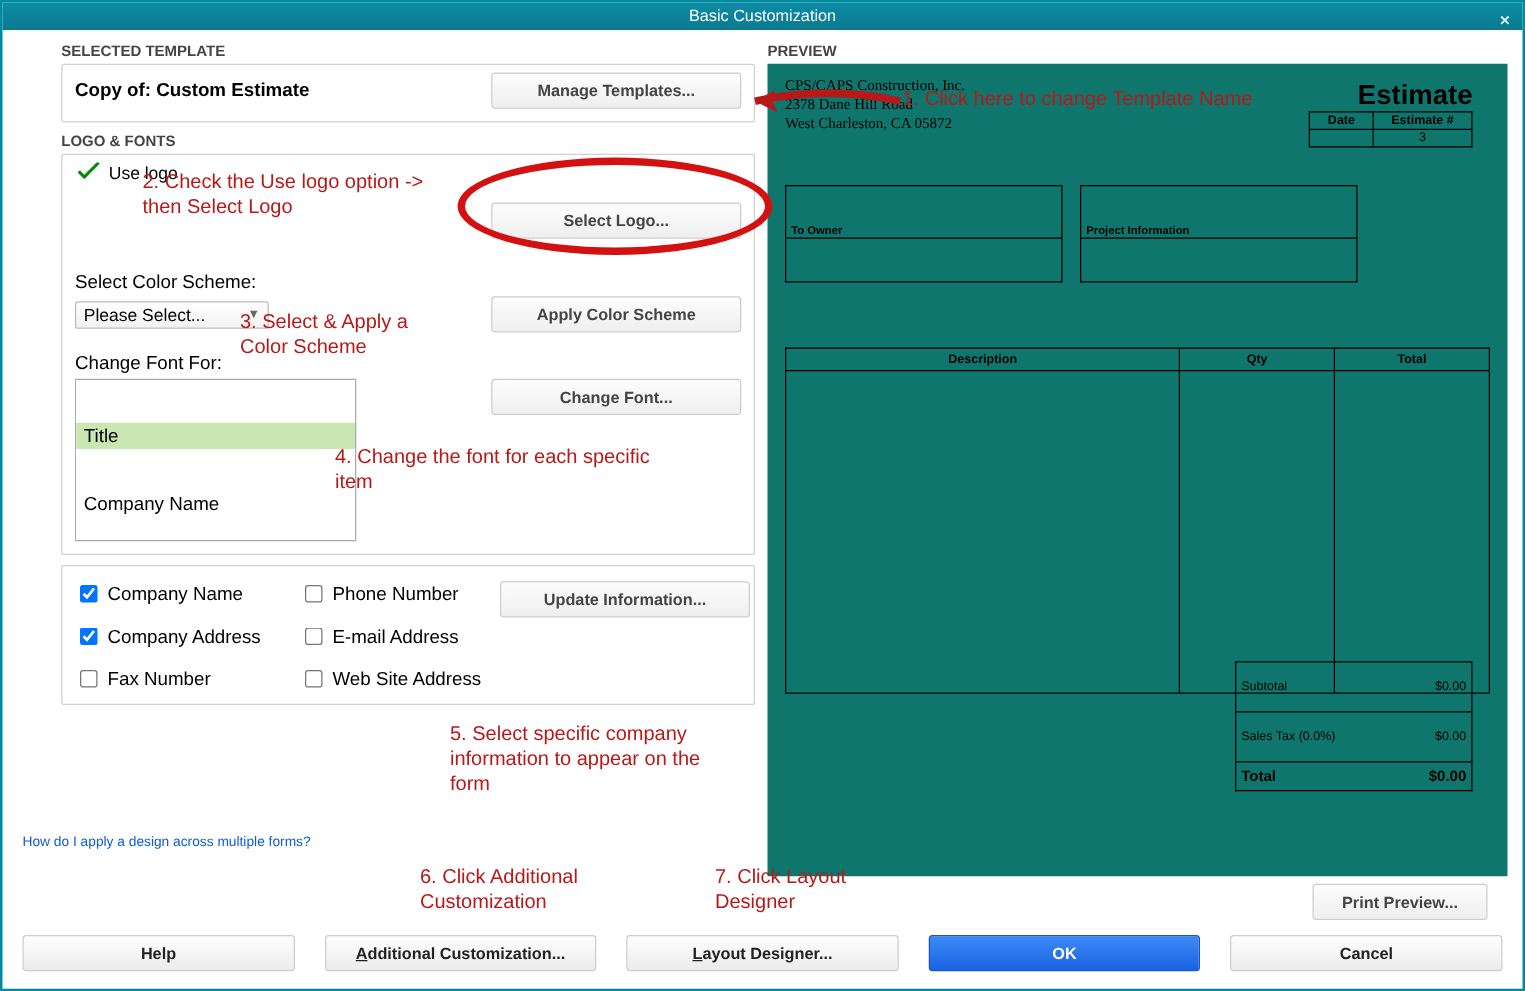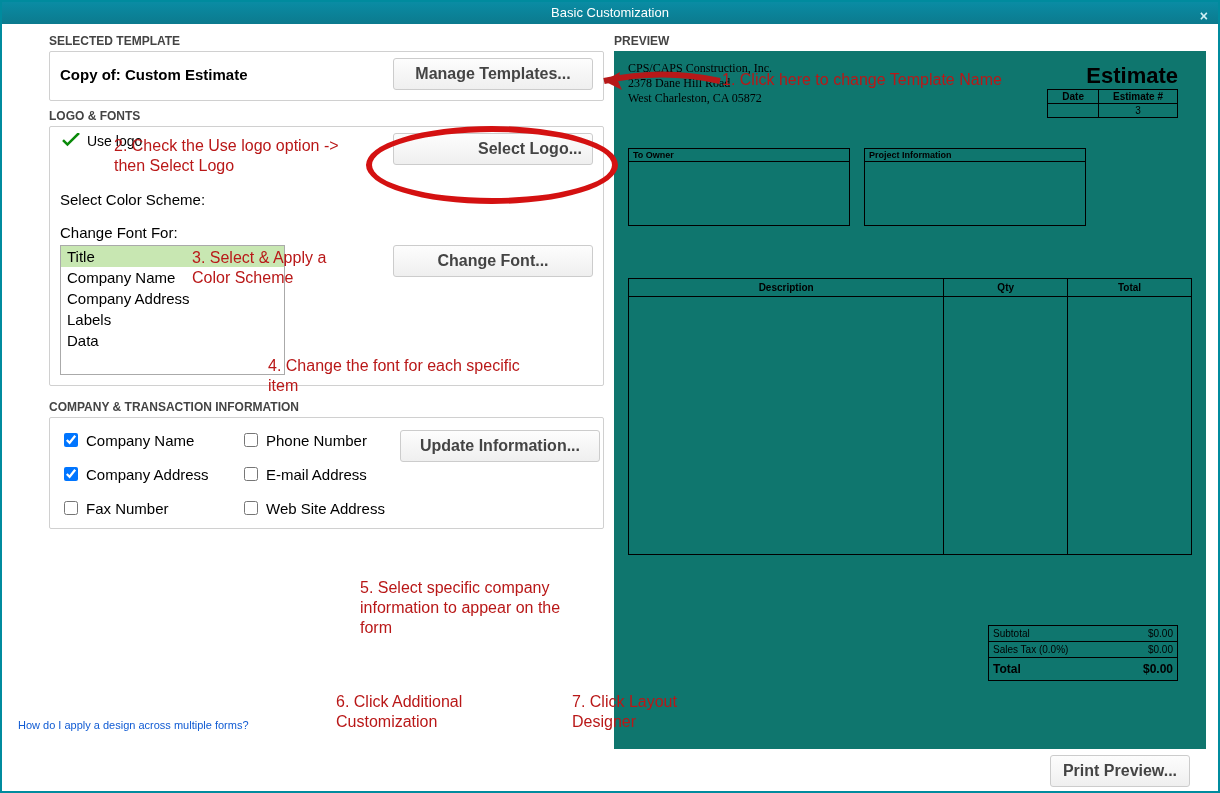--- a/index.html
+++ b/index.html
@@ -72,21 +72,21 @@
     background: #fff;
   }
   .row { display: flex; align-items: center; }
   .templ-row { justify-content: space-between; }
   .templ-name { font-weight: bold; font-size: 15px; }
   .btn {
     background: linear-gradient(#fdfdfd, #efefef);
     border: 1px solid #ccc;
     border-radius: 3px;
     padding: 6px 10px;
-    font-size: 16px;
+    font-size: 13px;
     color: #444;
     cursor: pointer;
     text-align: center;
     font-weight: 600;
     min-width: 200px;
   }
   .chk { display: inline-flex; align-items: center; gap: 5px; }
   .checkmark-svg { width: 22px; height: 16px; fill: #0a8a0a; }
   .select-wrap {
     display: inline-flex;
@@ -104,20 +104,21 @@
     width: 225px;
     height: 130px;
     border: 1px solid #aaa;
     overflow-y: scroll;
     background: #fff;
     font-size: 15px;
   }
   .font-list-item {
     padding: 2px 6px;
     cursor: default;
+    margin-top: 34px;
   }
   .font-list-item.selected { background: #c8e7b2; }
   .company-grid {
     display: grid;
     grid-template-columns: 180px 160px;
     row-gap: 14px;
     margin-top: 6px;
   }
   .company-grid .chk { font-size: 15px; }
   input[type=checkbox] { width: 14px; height: 14px; }
@@ -155,26 +156,26 @@
     color: #000;
   }
   .pv-company { line-height: 1.25; font-size: 12px;}
   .pv-doctitle { position: absolute; right: 28px; top: 12px; font-family: Arial, sans-serif; font-size: 22px; font-weight: bold; }
   .pv-small-table {
     position: absolute; right: 28px; top: 38px; border-collapse: collapse; font-size: 10px; font-family: Arial, sans-serif;
   }
   .pv-small-table th, .pv-small-table td { border: 1px solid #000; padding: 1px 14px; text-align: center; }
   .pv-mid-boxes { display: flex; gap: 14px; margin-top: 42px; }
   .pv-box { border: 1px solid #000; width: 222px; height: 78px; font-size: 9px; font-family: Arial, sans-serif;}
-  .pv-box-header { border-bottom: 1px solid #000; padding: 1px 4px; font-weight: 600; }
+  .pv-box-header { border-bottom: 1px solid #000; padding: 1px 4px; font-weight: 600; margin-top: 29px; }
   .pv-lineitems { margin-top: 52px; border: 1px solid #000; border-collapse: collapse; width: 100%; font-family: Arial, sans-serif; font-size: 10px;}
   .pv-lineitems th { border: 1px solid #000; padding: 3px 6px; font-weight: 600;}
   .pv-lineitems td { border-left: 1px solid #000; border-right: 1px solid #000; height: 258px;}
   .pv-totals { position: absolute; right: 28px; bottom: 68px; width: 190px; font-family: Arial, sans-serif; font-size: 10px;}
-  .pv-totals .trow { display: flex; justify-content: space-between; border: 1px solid #000; border-top: none; padding: 2px 4px;}
+  .pv-totals .trow { display: flex; justify-content: space-between; border: 1px solid #000; border-top: none; padding: 14px 4px;}
   .pv-totals .trow:first-child { border-top: 1px solid #000; }
   .pv-totals .trow.total { font-weight: bold; font-size: 12px; padding: 4px 4px;}
   .print-preview-wrap { display:flex; justify-content:flex-end; padding-right: 16px; padding-top:6px;}
   
   .anno {
     position: absolute;
     color: #b91818;
     font-family: "Trebuchet MS", Tahoma, sans-serif;
     font-size: 16px;
     line-height: 1.25;
@@ -212,43 +213,49 @@
       <div class="section-title">LOGO &amp; FONTS</div>
       <div class="section-box" style="position:relative;">
 
         <div class="row" style="justify-content:space-between; align-items:flex-start;">
           <label class="chk">
             <svg class="checkmark-svg" viewBox="0 0 24 18">
                 <path d="M2 9 L8 15 L22 1 L20 -1 L8 11 L4 7 Z"></path>
               </svg>
             <span style="font-size:14px;">Use logo</span>
           </label>
-          <button class="btn" style="margin-top:0;text-align:right;">Select Logo...</button>
+          <button class="btn" style="margin-top:32px;">Select Logo...</button>
         </div>
 
         <div style="margin-top:26px;">
           <div style="font-size:15px;">Select Color Scheme:</div>
+          <div class="row" style="justify-content:space-between; margin-top:3px;">
+            <div class="select-wrap">
+              <span>Please Select...</span>
+              <span class="caret-down">▼</span>
+            </div>
+            <button class="btn">Apply Color Scheme</button>
+          </div>
         </div>
 
         <div style="margin-top:16px;">
           <div style="font-size:15px;">Change Font For:</div>
           <div class="row" style="justify-content:space-between; margin-top:4px; align-items:flex-start;">
             <div class="font-list">
               <div class="font-list-item selected">Title</div>
               <div class="font-list-item">Company Name</div>
               <div class="font-list-item">Company Address</div>
               <div class="font-list-item">Labels</div>
               <div class="font-list-item">Data</div>
             </div>
             <button class="btn">Change Font...</button>
           </div>
         </div>
       </div>
 
-      <div class="section-title" style="margin-top:6px;">COMPANY &amp; TRANSACTION INFORMATION</div>
       <div class="section-box" style="position:relative;">
         <div style="display:flex; justify-content:space-between; align-items:flex-start;">
           <div class="company-grid">
             <label class="chk">
                 <input type="checkbox" checked="" style="">
                 <span>Company Name</span>
               </label>
             <label class="chk">
                 <input type="checkbox" style="">
                 <span>Phone Number</span>
@@ -351,13 +358,20 @@
 
     <div class="red-oval" style="left:364px; top:102px; width:252px; height:78px;"></div>
     <div class="anno" style="left:112px; top:112px; width:230px;">2. Check the Use logo option -&gt; then Select Logo</div>
     <div class="anno" style="left:190px; top:224px; width:165px;">3. Select &amp; Apply a Color Scheme</div>
     <div class="anno" style="left:266px; top:332px; width:260px;">4.  Change the font for each specific item</div>
     <div class="anno" style="left:358px; top:554px; width:230px;">5. Select specific company information to appear on the form</div>
     <div class="anno" style="left:334px; top:668px; width:200px;">6. Click Additional Customization</div>
     <div class="anno" style="left:570px; top:668px; width:170px;">7. Click Layout Designer</div>
   </div>
 
+  <div class="bottom-bar">
+    <button class="bbtn">Help</button>
+    <button class="bbtn"><span style="text-decoration: underline;">A</span><span>dditional Customization...</span></button>
+    <button class="bbtn"><span style="text-decoration: underline;">L</span><span>ayout Designer...</span></button>
+    <button class="bbtn primary">OK</button>
+    <button class="bbtn">Cancel</button>
+  </div>
 </div>
 
 </body></html>

